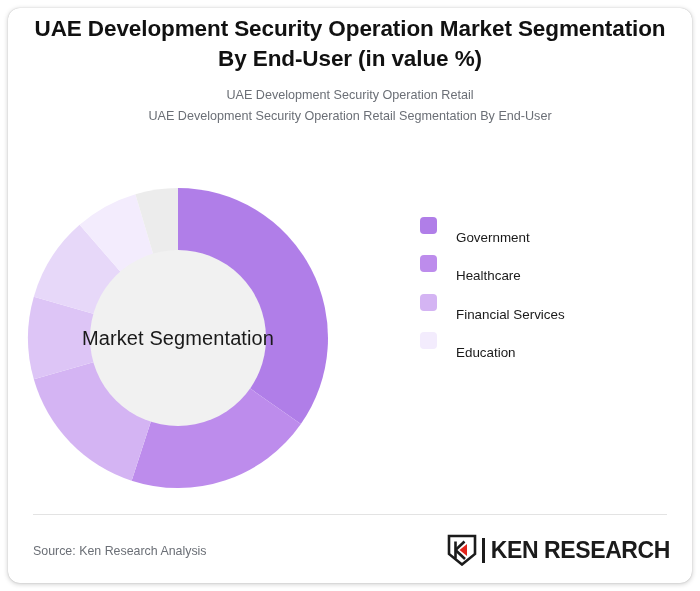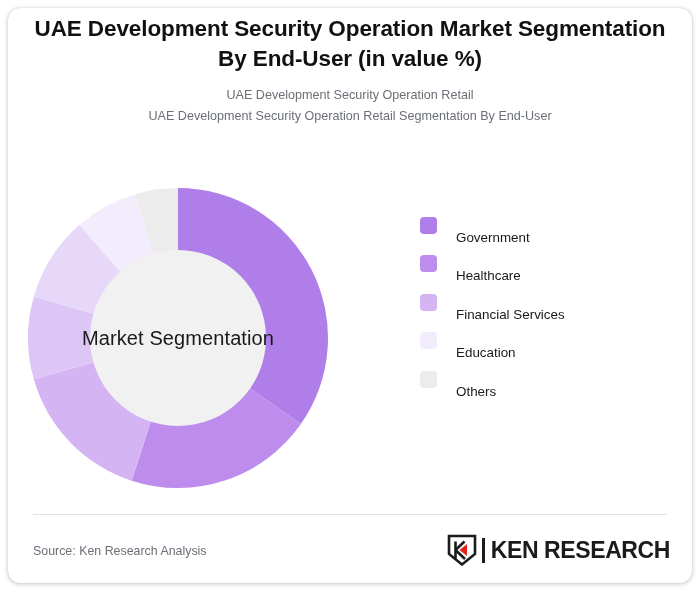--- a/index.html
+++ b/index.html
@@ -191,24 +191,20 @@
           <div class="legend-label">Healthcare</div>
         </div>
         <div class="legend-item">
           <div class="legend-swatch" style="background: rgb(212, 180, 243);"></div>
           <div class="legend-label">Financial Services</div>
         </div>
         <div class="legend-item">
           <div class="legend-swatch" style="background: rgb(243, 236, 253);"></div>
           <div class="legend-label">Education</div>
         </div>
-        <div class="legend-item">
-          <div class="legend-swatch" style="background: rgb(236, 236, 236);"></div>
-          <div class="legend-label">Others</div>
-        </div>
       </div>
 
   </div>
 
   <div id="footer-rule"></div>
 
   <div id="source">Source: Ken Research Analysis</div>
 
   <div id="logo">
     <svg id="logo-mark" width="30" height="32" viewBox="0 0 30 32">

